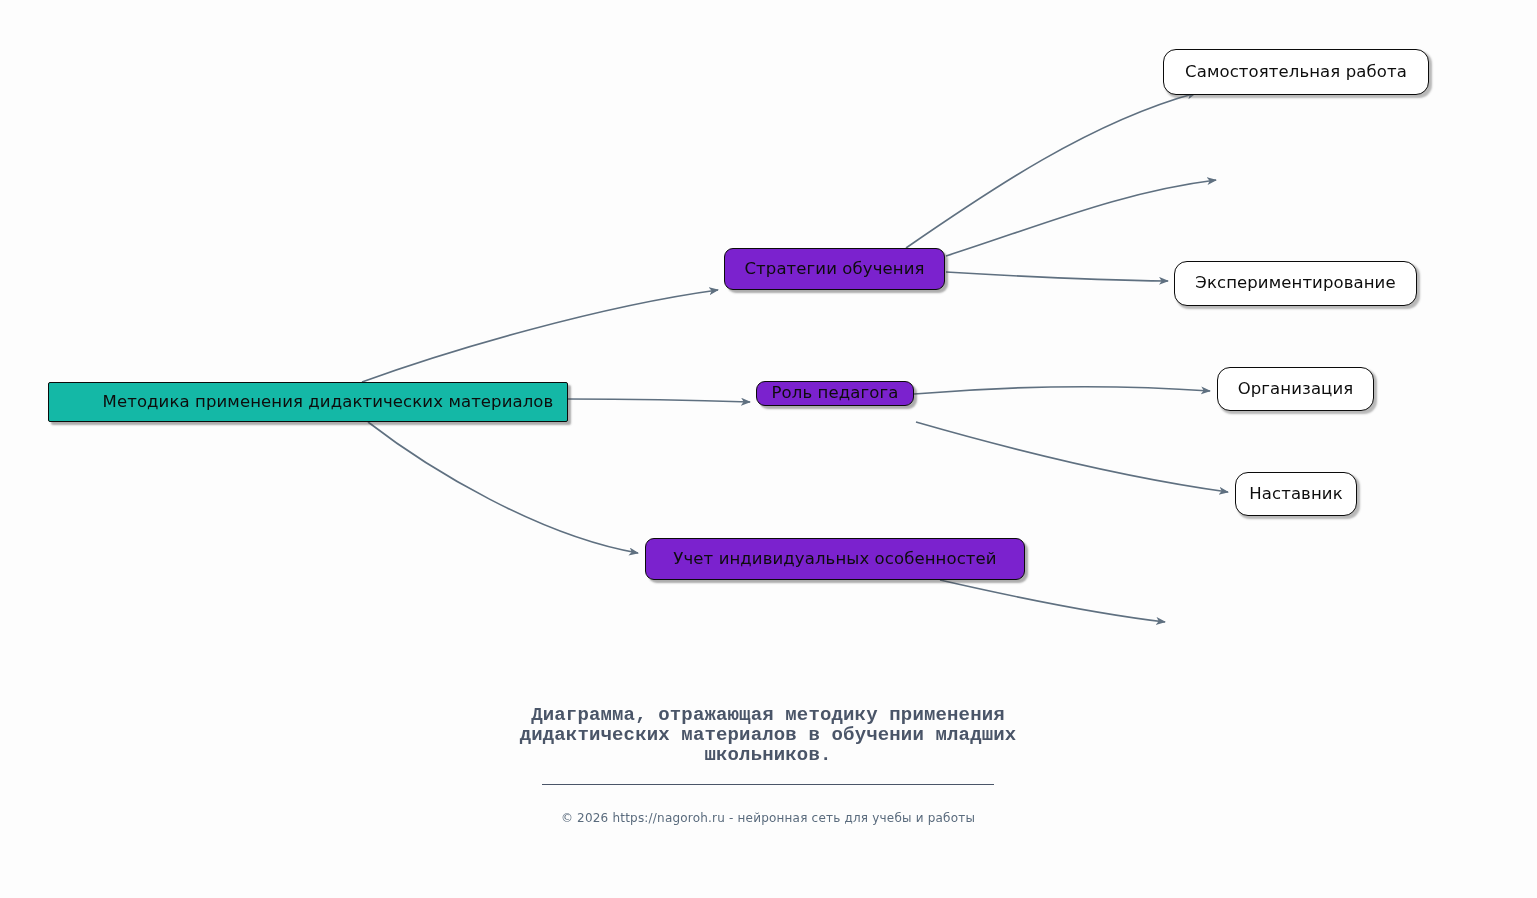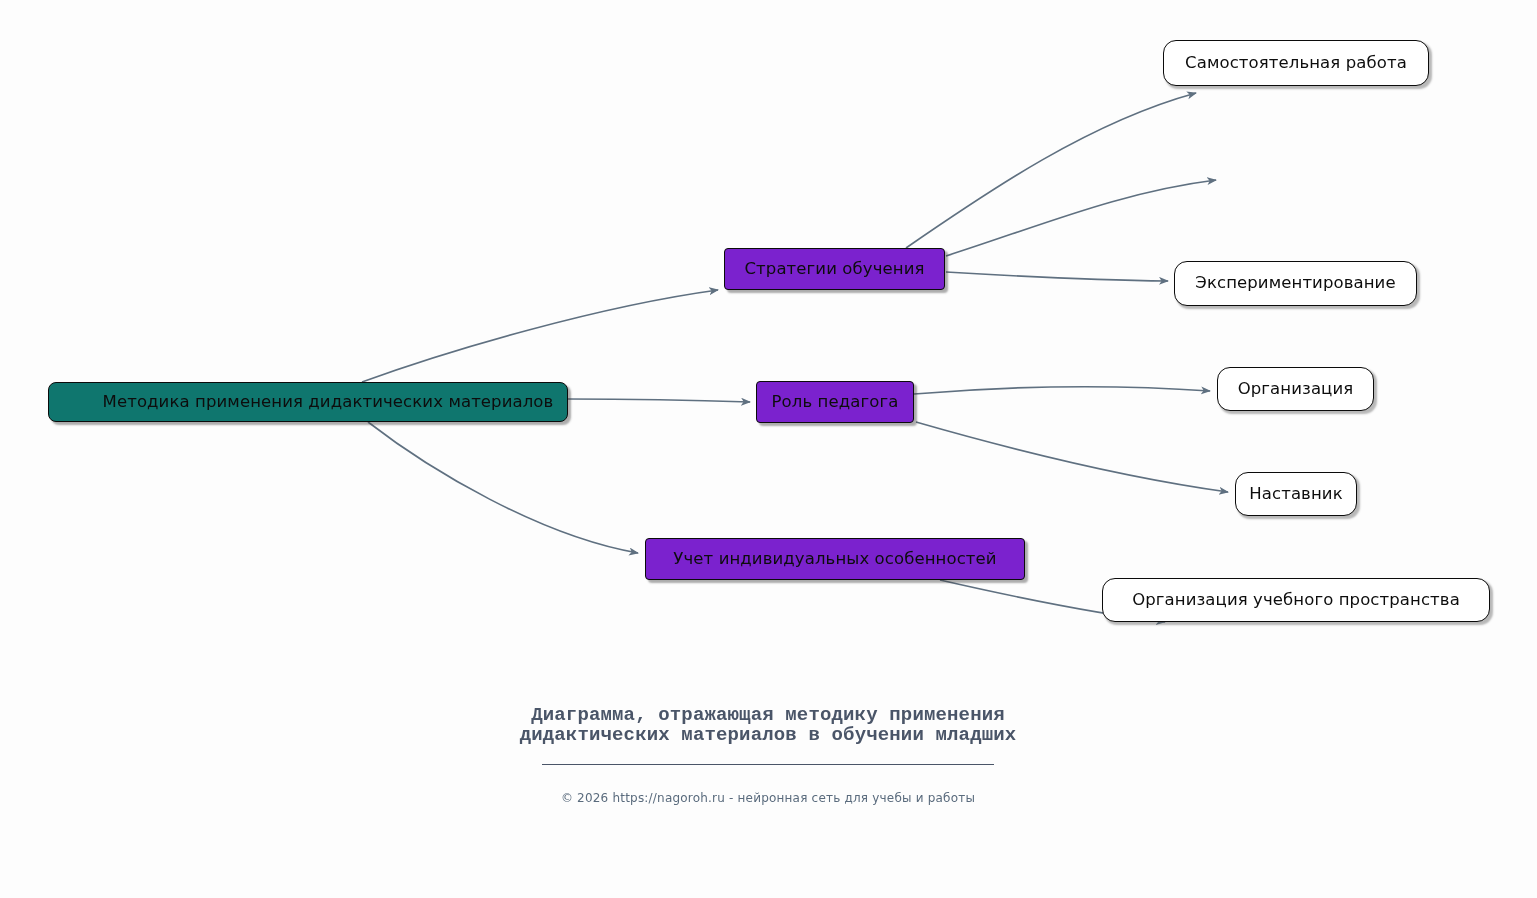--- a/index.html
+++ b/index.html
@@ -41,28 +41,28 @@
     justify-content: center;
     border-radius: 11px;
     border: 1.3px solid #0b0b0b;
     white-space: nowrap;
     font-size: 16.5px;
     line-height: 1;
     color: #0d0d0d;
     letter-spacing: 0.1px;
   }
   .node.root {
-    background: #0f766e;
-    border-radius: 8px;
+    background: #14b8a6;
+    border-radius: 2px;
     box-shadow: 3px 3px 2px rgba(60,60,60,0.42);
     padding-left: 40px;
   }
   .node.branch {
     background: #7b22ce;
-    border-radius: 4px;
+    border-radius: 9px;
     box-shadow: 3px 3px 2px rgba(60,60,60,0.42);
   }
   .node.leaf {
     background: #ffffff;
     border-radius: 13px;
     border: 1.25px solid #0b0b0b;
     box-shadow: 2.5px 2.5px 2px rgba(80,80,80,0.40);
   }
 
   
@@ -132,49 +132,47 @@
   </svg>
 
   <div class="node root" style="left:48px; top:382px; width:520px; height:40px;">
     <span>Методика применения дидактических материалов</span>
   </div>
 
   <div class="node branch" style="left:724px; top:248px; width:221px; height:42px;">
     <span>Стратегии обучения</span>
   </div>
 
-  <div class="node branch" style="left:756px; top:381px; width:158px; height:42px;">
+  <div class="node branch" style="left:756px; top:381px; width:158px; height:25px;">
     <span>Роль педагога</span>
   </div>
 
   <div class="node branch" style="left:645px; top:538px; width:380px; height:42px;">
     <span>Учет индивидуальных особенностей</span>
   </div>
 
-  <div class="node leaf" style="left:1163px; top:40px; width:266px; height:46px;">
+  <div class="node leaf" style="left:1163px; top:49px; width:266px; height:46px;">
     <span>Самостоятельная работа</span>
   </div>
 
 
   <div class="node leaf" style="left:1174px; top:261px; width:243px; height:45px;">
     <span>Экспериментирование</span>
   </div>
 
   <div class="node leaf" style="left:1217px; top:367px; width:157px; height:44px;">
     <span>Организация</span>
   </div>
 
   <div class="node leaf" style="left:1235px; top:472px; width:122px; height:44px;">
     <span>Наставник</span>
   </div>
 
-  <div class="node leaf" style="left:1102px; top:578px; width:388px; height:44px;">
-    <span>Организация учебного пространства</span>
-  </div>
 
   <div class="caption-block">
     <p class="caption-title">Диаграмма, отражающая методику применения</p>
     <p class="caption-title">дидактических материалов в обучении младших</p>
+    <p class="caption-title">школьников.</p>
     <div class="caption-rule"></div>
     <p class="caption-footer">© 2026 https://nagoroh.ru - нейронная сеть для учебы и работы</p>
   </div>
 
 </div>
 
 </body></html>

